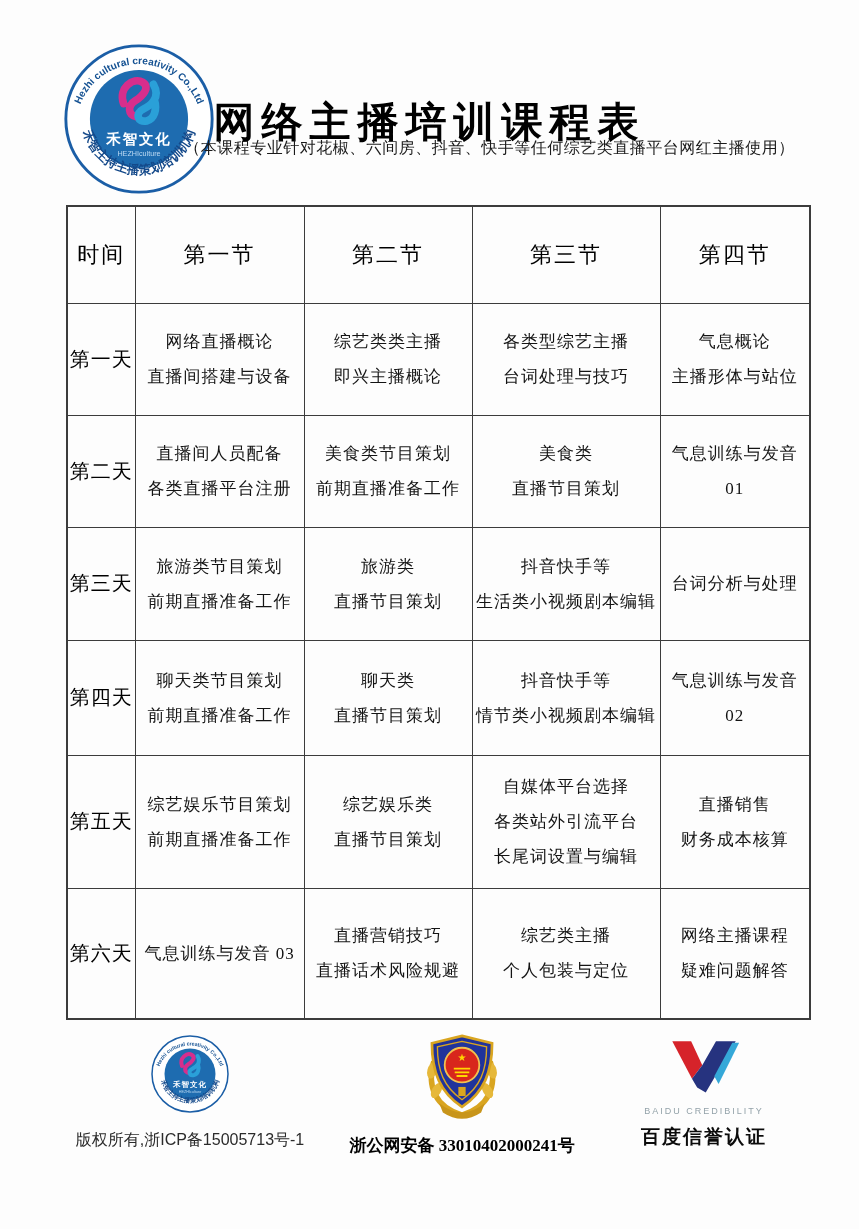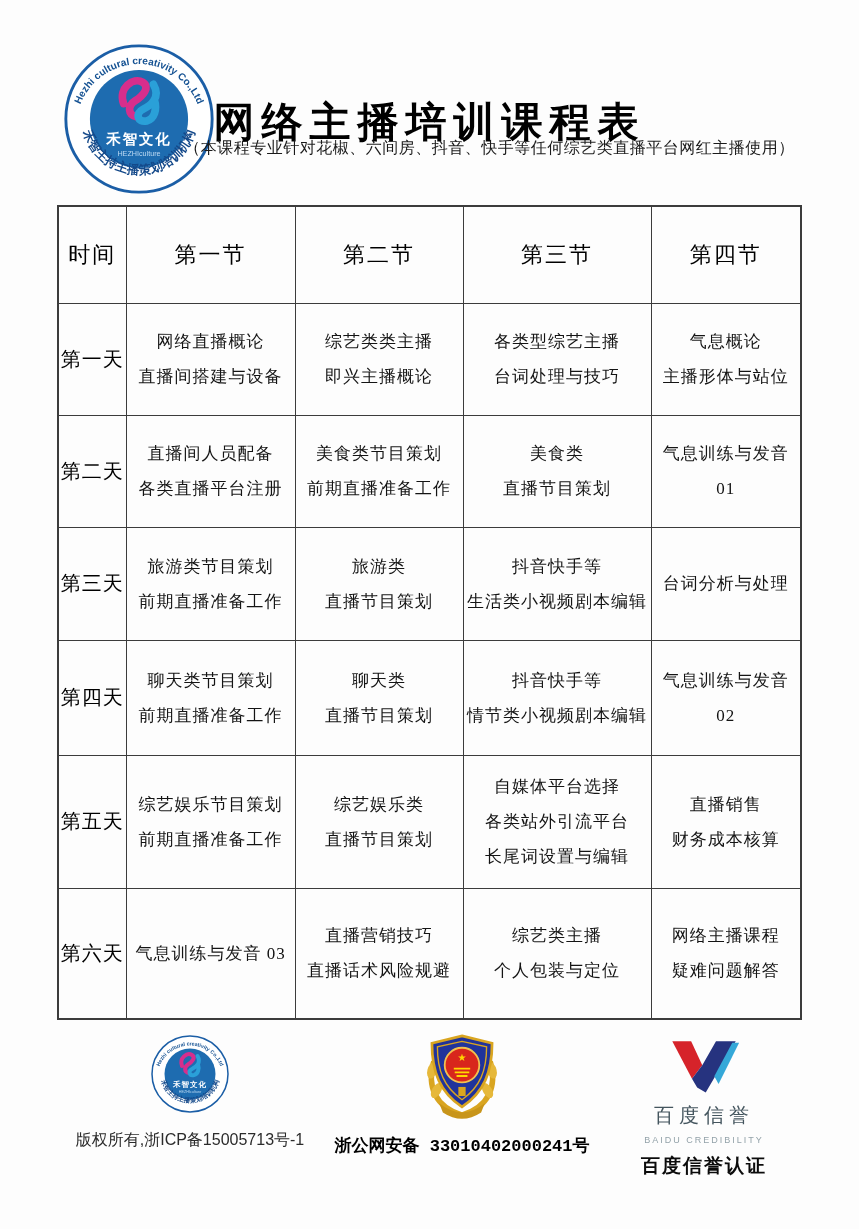--- a/index.html
+++ b/index.html
@@ -7,41 +7,41 @@
         font-family:"Liberation Serif","DejaVu Serif",serif;color:#111;}
 
   
   .header-logo{position:absolute;left:62px;top:42px;width:154px;height:154px;}
   .page-title{position:absolute;left:0;top:66px;width:100%;box-sizing:border-box;
               text-align:center;font-size:41px;font-weight:bold;letter-spacing:7px;color:#000;margin-top:29px;}
   .page-subtitle{position:absolute;left:0;top:138px;width:100%;box-sizing:border-box;padding-left:120px;
               text-align:center;font-size:16px;letter-spacing:0.5px;color:#1a1a1a;}
 
   
-  .course-table{position:absolute;left:57px;top:205px;width:743px;border-collapse:collapse;
+  .course-table{position:absolute;left:66px;top:205px;width:743px;border-collapse:collapse;
                 table-layout:fixed;border:2px solid #3c3c3c;}
   .course-table th,.course-table td{border:1px solid #3c3c3c;text-align:center;vertical-align:middle;
                 padding:0;font-weight:normal;}
   .course-table thead tr{height:97px;}
   .course-table th{font-size:22px;letter-spacing:2px;color:#000;}
   .course-table td.day{font-size:20px;letter-spacing:1px;color:#000;}
   .course-table td .line{font-size:17px;line-height:35px;letter-spacing:1px;color:#141414;}
   tr.r0{height:112px;} tr.r1{height:112px;} tr.r2{height:113px;}
   tr.r3{height:115px;} tr.r4{height:133px;} tr.r5{height:131px;}
 
   
   .footer-left{position:absolute;left:50px;top:1034px;width:280px;text-align:center;}
   .footer-mid{position:absolute;left:330px;top:1028px;width:264px;text-align:center;}
   .footer-right{position:absolute;left:614px;top:1036px;width:180px;text-align:center;}
   .footer-left .logo{width:80px;height:80px;display:inline-block;}
   .footer-mid .badge{width:82px;height:96px;display:inline-block;}
   .footer-right .vlogo{width:82px;height:60px;display:inline-block;}
   .copyright-text{margin:12px 0 0 0;font-family:"Liberation Sans","DejaVu Sans",sans-serif;
                   font-size:16px;color:#2b2b2b;}
-  .police-text{margin:6px 0 0 0;font-family:Liberation Mono, monospace;
+  .police-text{margin:6px 0 0 0;font-family:Liberation Serif, serif;
                font-size:17px;font-weight:bold;color:#000;}
   .baidu-cn{margin:2px 0 0 0;font-family:"Liberation Sans","DejaVu Sans",sans-serif;
             font-size:20px;letter-spacing:5px;color:#44555e;}
   .baidu-en{margin:6px 0 0 0;font-family:"Liberation Sans","DejaVu Sans",sans-serif;
             font-size:9px;letter-spacing:2px;color:#93a2a9;}
   .baidu-cert{margin:8px 0 0 0;font-family:"Liberation Sans","DejaVu Sans",sans-serif;
             font-size:19px;font-weight:bold;letter-spacing:2px;color:#0b0b0b;}
 </style>
 </head>
 <body>
@@ -245,18 +245,17 @@
     </svg>
     <p class="police-text">浙公网安备 33010402000241号</p>
   </div>
 
   <div class="footer-right">
     <svg class="vlogo" viewBox="0 0 90 70">
       <polygon points="8,6 30,6 43,34 31,50" fill="#d6232a"></polygon>
       <polygon points="31,50 43,34 59,6 82,6 47,66 37,60" fill="#26337f"></polygon>
       <polygon points="78,8 86,8 62,56 57,47" fill="#35a8d8"></polygon>
     </svg>
-    <p class="baidu-cn">百度信誉</p>
     <p class="baidu-en">BAIDU CREDIBILITY</p>
     <p class="baidu-cert">百度信誉认证</p>
   </div>
 
 </div>
 
 </body></html>

